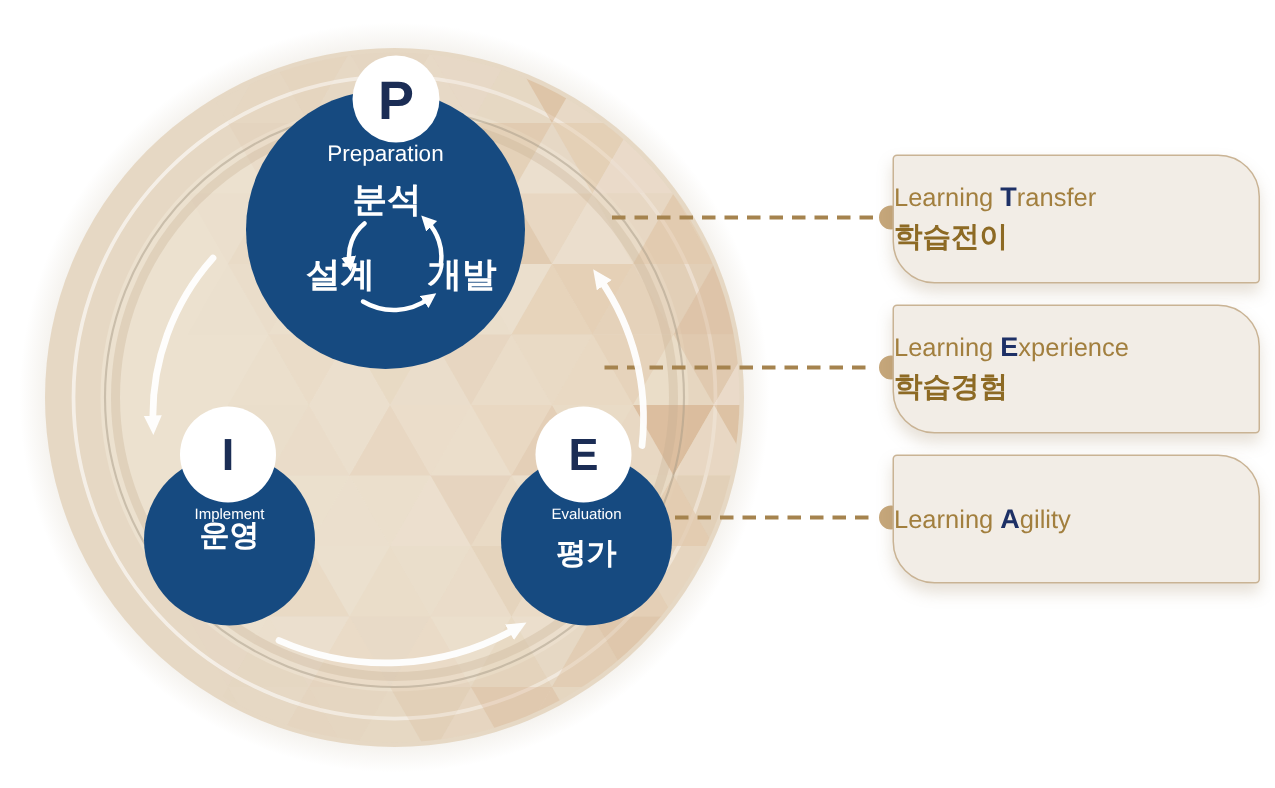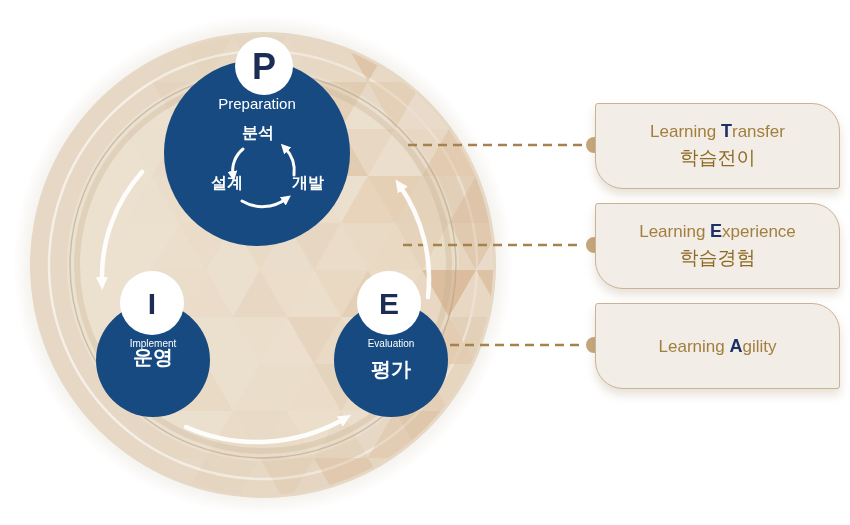--- a/index.html
+++ b/index.html
@@ -2,30 +2,30 @@
 <html><head>
 <meta charset="utf-8">
 <style>
   html,body{margin:0;padding:0;background:#ffffff;}
   .stage{position:relative;width:850px;height:525px;background:#ffffff;overflow:hidden;
          font-family:"Liberation Sans","DejaVu Sans",sans-serif;}
   svg.diagram{position:absolute;left:0;top:0;}
   .lbl{position:absolute;transform:translate(-50%,-50%);white-space:nowrap;color:#ffffff;
        text-align:center;line-height:1;}
   .badge-letter{color:#1b2d55;font-weight:bold;}
-  .step{font-weight:bold;font-size:16px;}
+  .step{font-weight:bold;font-size:23px;}
   .klabel{font-weight:bold;font-size:20px;}
   .subtitle{font-size:15px;}
   .card{position:absolute;left:595px;width:243px;height:84px;background:#f2ede6;
         border:1px solid #c9b394;border-radius:3px 28px 3px 28px;
         box-shadow:0 6px 10px rgba(160,135,100,0.25);
-        display:flex;flex-direction:column;justify-content:center;align-items:center;gap:3px;}
+        display:flex;flex-direction:column;justify-content:center;gap:3px;}
   .card-line1{font-size:17px;color:#a27f3e;}
   .card-line1 b{color:#1d3066;font-weight:bold;font-size:18px;}
-  .card-line2{font-size:19px;font-weight:normal;color:#8d6a24;}
+  .card-line2{font-size:19px;font-weight:bold;color:#8d6a24;}
   .dash{stroke:#a5834e;stroke-width:2.6;stroke-dasharray:9 6;}
   .barrow{fill:none;stroke:#ffffff;stroke-width:4.5;stroke-linecap:round;opacity:0.95;}
   .marrow{fill:none;stroke:#ffffff;stroke-width:3;stroke-linecap:round;}
 </style>
 </head>
 <body>
 
 <div class="stage">
 
   <svg class="diagram" width="850" height="525" viewBox="0 0 850 525">

